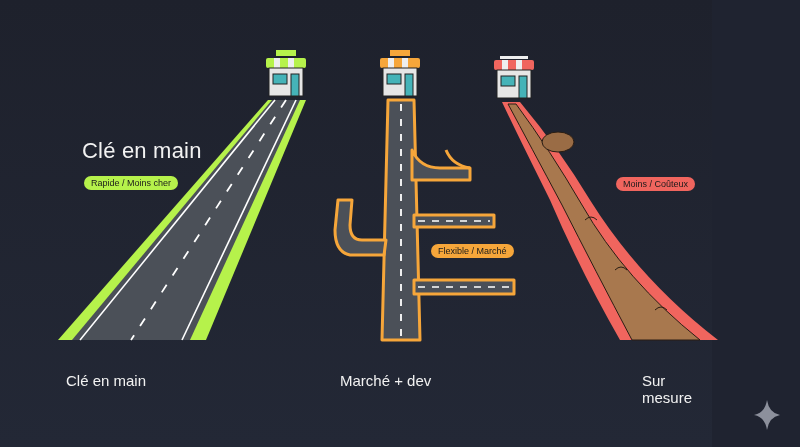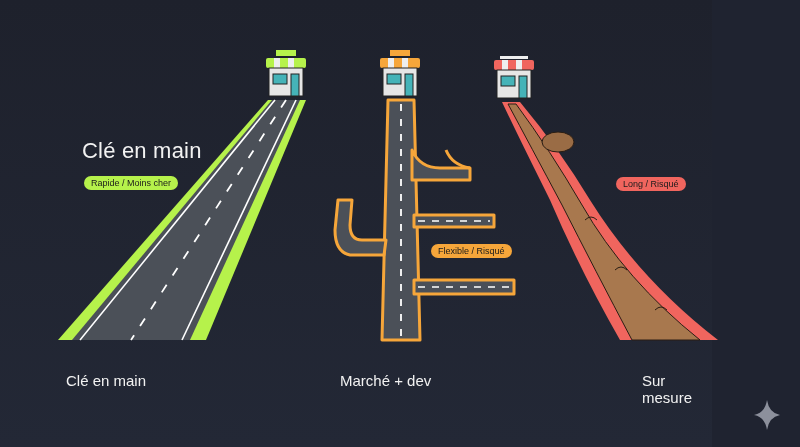--- a/index.html
+++ b/index.html
@@ -78,22 +78,22 @@
     <rect x="8" y="2" width="6" height="10" fill="#eee"></rect>
         <rect x="22" y="2" width="6" height="10" fill="#eee"></rect>
     <rect x="3" y="12" width="34" height="28" fill="#e6e6e6" stroke="#222" stroke-width="1"></rect>
     <rect x="7" y="18" width="14" height="10" fill="#45b3b8" stroke="#222" stroke-width="1"></rect>
     <rect x="25" y="18" width="8" height="22" fill="#45b3b8" stroke="#222" stroke-width="1"></rect>
   </g>
 </svg>
 
 <div class="title-big">Clé en main</div>
 <div class="pill green">Rapide / Moins cher</div>
-<div class="pill orange">Flexible / Risqué</div>
-<div class="pill red">Long / Risqué</div>
+<div class="pill orange">Flexible / Marché</div>
+<div class="pill red">Moins / Coûteux</div>
 
 <div class="label l1">Clé en main</div>
 <div class="label l2">Marché + dev</div>
 <div class="label l3">Sur mesure</div>
 
 <svg class="sparkle" viewBox="0 0 26 30">
   <path d="M13,0 Q15,13 26,15 Q15,17 13,30 Q11,17 0,15 Q11,13 13,0 Z" fill="#8c909c"></path>
 </svg>
 </div>
 

